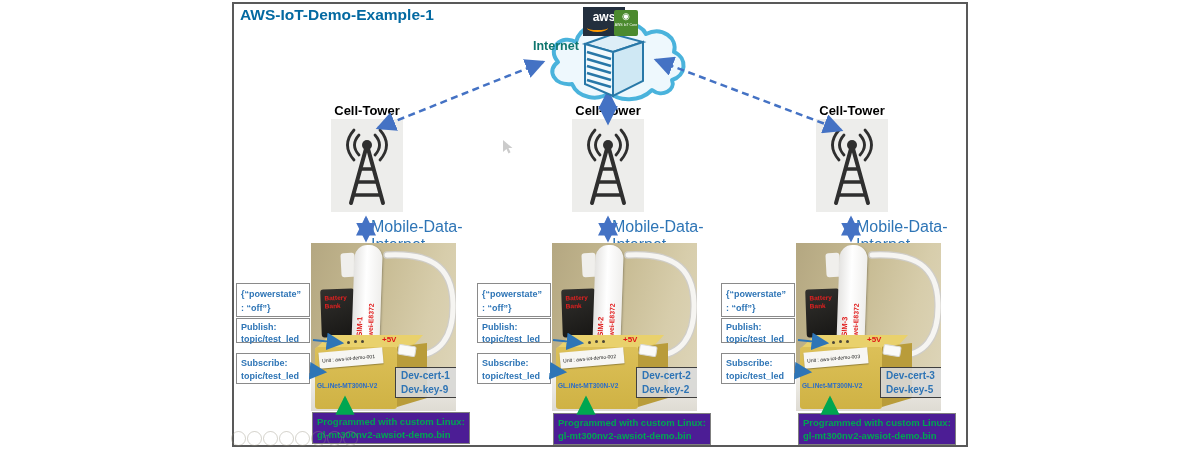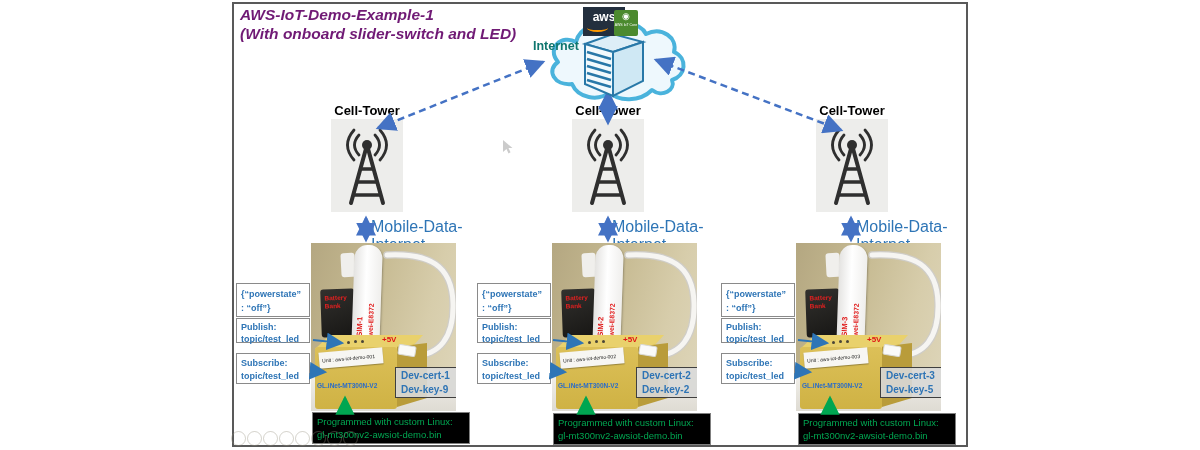--- a/index.html
+++ b/index.html
@@ -8,21 +8,21 @@
   #stage { position:relative; width:1200px; height:450px; background:#fff; }
 
   
   .frame { position:absolute; left:232px; top:2px; width:736px; height:445px;
            border:2px solid #595959; background:#fff; }
 
   .abs { position:absolute; }
 
   
   .title { position:absolute; left:240px; top:5px; font-size:15.5px; font-weight:bold;
-           color:#701a75; line-height:19px; z-index:4;font-style:italic; }
+           color:#0369a1; line-height:19px; z-index:4; }
 
   
   .internet-label { position:absolute; left:533px; top:39px; color:#0f766e;
                     font-weight:bold; font-size:12.5px; z-index:6; }
   .aws-logo { position:absolute; left:583px; top:7px; width:42px; height:29px;
               background:#232f3e; border-radius:0; z-index:7; color:#fff;
               font-weight:bold; font-size:12px; text-align:center; line-height:20px; }
   .aws-smile { position:absolute; left:4px; top:17px; width:21px; height:8px;
                border-bottom:2px solid #ff9900; border-radius:50%; }
   .iot-logo { position:absolute; left:614px; top:10px; width:24px; height:26px;
@@ -36,22 +36,22 @@
                  font-weight:bold; color:#000; }
   .tower-box { position:absolute; width:72px; height:93px; background:#ededeb; }
 
   .mobile-label { position:absolute; color:#2e75b6; font-weight:normal; font-size:16px; }
 
   
   .note { position:absolute; left:0; width:74px; background:#fff; border:1px solid #8a8a8a;
           color:#2e75b6; font-weight:bold; font-size:9px; line-height:11.5px;
           padding:3px 3px 1px 4px; z-index:4; }
 
-  .prog { position:absolute; width:158px; background:#000000; border:1.5px solid #7f7f7f;
-          color:#00a651; font-weight:normal; font-size:9.5px; line-height:13px;
+  .prog { position:absolute; width:158px; background:#4c1d95; border:1.5px solid #7f7f7f;
+          color:#00a651; font-weight:bold; font-size:9.5px; line-height:13px;
           padding:2px 4px; z-index:4; }
 
   
   .photo { position:absolute; width:145px; height:168px; overflow:hidden; z-index:2;
            background:linear-gradient(105deg,#b4a781 0%,#c7bb93 40%,#d7cdab 72%,#ded6bb 100%); }
   .table { position:absolute; left:0; bottom:0; width:100%; height:42px;
            background:linear-gradient(180deg,#f4f2ec,#dedbd3); }
   .battery { position:absolute; left:10px; top:46px; width:34px; height:48px;
              background:linear-gradient(160deg,#32312e,#171614); border-radius:3px;
              transform:rotate(-2deg); color:#e02020; font-weight:bold; font-size:6.5px;
@@ -99,21 +99,20 @@
 </style>
 </head>
 <body>
 
 <div id="stage">
 
   <div class="frame"></div>
 
   <div class="title">
     <div>AWS-IoT-Demo-Example-1</div>
-    <div>(With onboard slider-switch and LED)</div>
   </div>
 
   <svg class="overlay" style="left:538px;top:18px;z-index:3;" width="152" height="86" viewBox="0 0 152 86">
     <path d="M34 66 C 16 68, 8 52, 20 44 C 8 30, 24 16, 38 24 C 42 8, 62 4, 70 14
              C 80 2, 102 4, 108 16 C 124 8, 140 20, 136 34 C 150 40, 148 58, 134 62
              C 138 72, 124 80, 114 72 C 102 84, 80 84, 72 74 C 60 84, 40 80, 34 66 Z" fill="#eef8fd" stroke="#4ab3dc" stroke-width="4" stroke-linejoin="round"></path>
   </svg>
   <svg class="overlay" style="left:576px;top:31px;z-index:6;" width="76" height="68" viewBox="0 0 76 68">
     <polygon points="9,13 37,3 67,11 37,21" fill="#ddeef7" stroke="#2878a8" stroke-width="2"></polygon>
     <polygon points="37,21 67,11 67,50 37,65" fill="#cfe8f4" stroke="#2878a8" stroke-width="2"></polygon>

